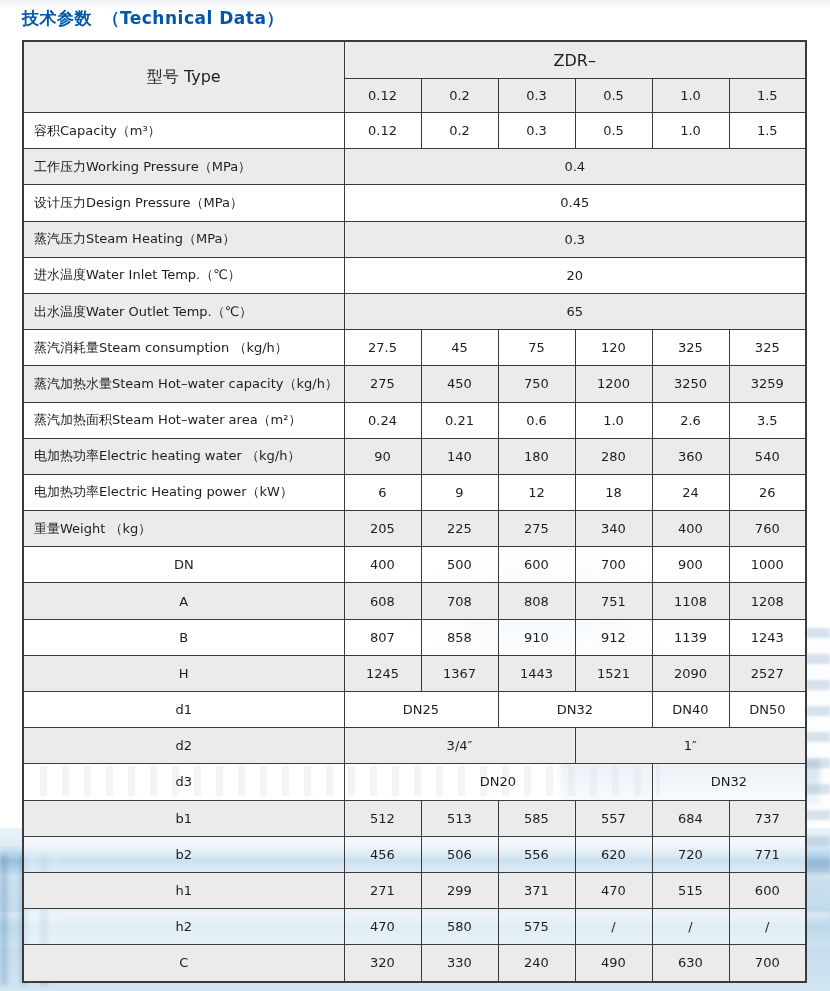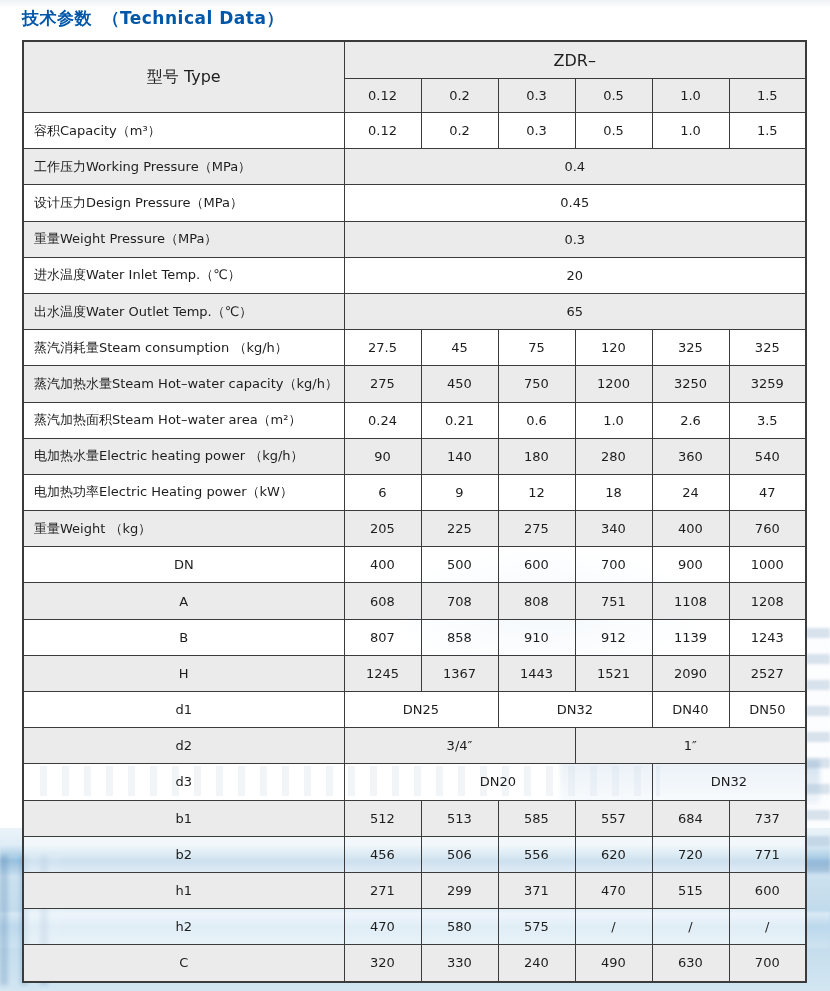--- a/index.html
+++ b/index.html
@@ -120,21 +120,21 @@
       </tr>
       <tr>
         <td class="label-left">工作压力Working Pressure（MPa）</td>
         <td colspan="6">0.4</td>
       </tr>
       <tr>
         <td class="label-left">设计压力Design Pressure（MPa）</td>
         <td colspan="6">0.45</td>
       </tr>
       <tr>
-        <td class="label-left">重量Weight Pressure（MPa）</td>
+        <td class="label-left">蒸汽压力Steam Heating（MPa）</td>
         <td colspan="6">0.3</td>
       </tr>
       <tr>
         <td class="label-left">进水温度Water Inlet Temp.（℃）</td>
         <td colspan="6">20</td>
       </tr>
       <tr>
         <td class="label-left">出水温度Water Outlet Temp.（℃）</td>
         <td colspan="6">65</td>
       </tr>
@@ -159,36 +159,36 @@
       <tr>
         <td class="label-left">蒸汽加热面积Steam Hot–water area（m²）</td>
         <td>0.24</td>
         <td>0.21</td>
         <td>0.6</td>
         <td>1.0</td>
         <td>2.6</td>
         <td>3.5</td>
       </tr>
       <tr>
-        <td class="label-left">电加热水量Electric heating power （kg/h）</td>
+        <td class="label-left">电加热功率Electric heating water （kg/h）</td>
         <td>90</td>
         <td>140</td>
         <td>180</td>
         <td>280</td>
         <td>360</td>
         <td>540</td>
       </tr>
       <tr>
         <td class="label-left">电加热功率Electric Heating power（kW）</td>
         <td>6</td>
         <td>9</td>
         <td>12</td>
         <td>18</td>
         <td>24</td>
-        <td>47</td>
+        <td>26</td>
       </tr>
       <tr>
         <td class="label-left">重量Weight （kg）</td>
         <td>205</td>
         <td>225</td>
         <td>275</td>
         <td>340</td>
         <td>400</td>
         <td>760</td>
       </tr>

